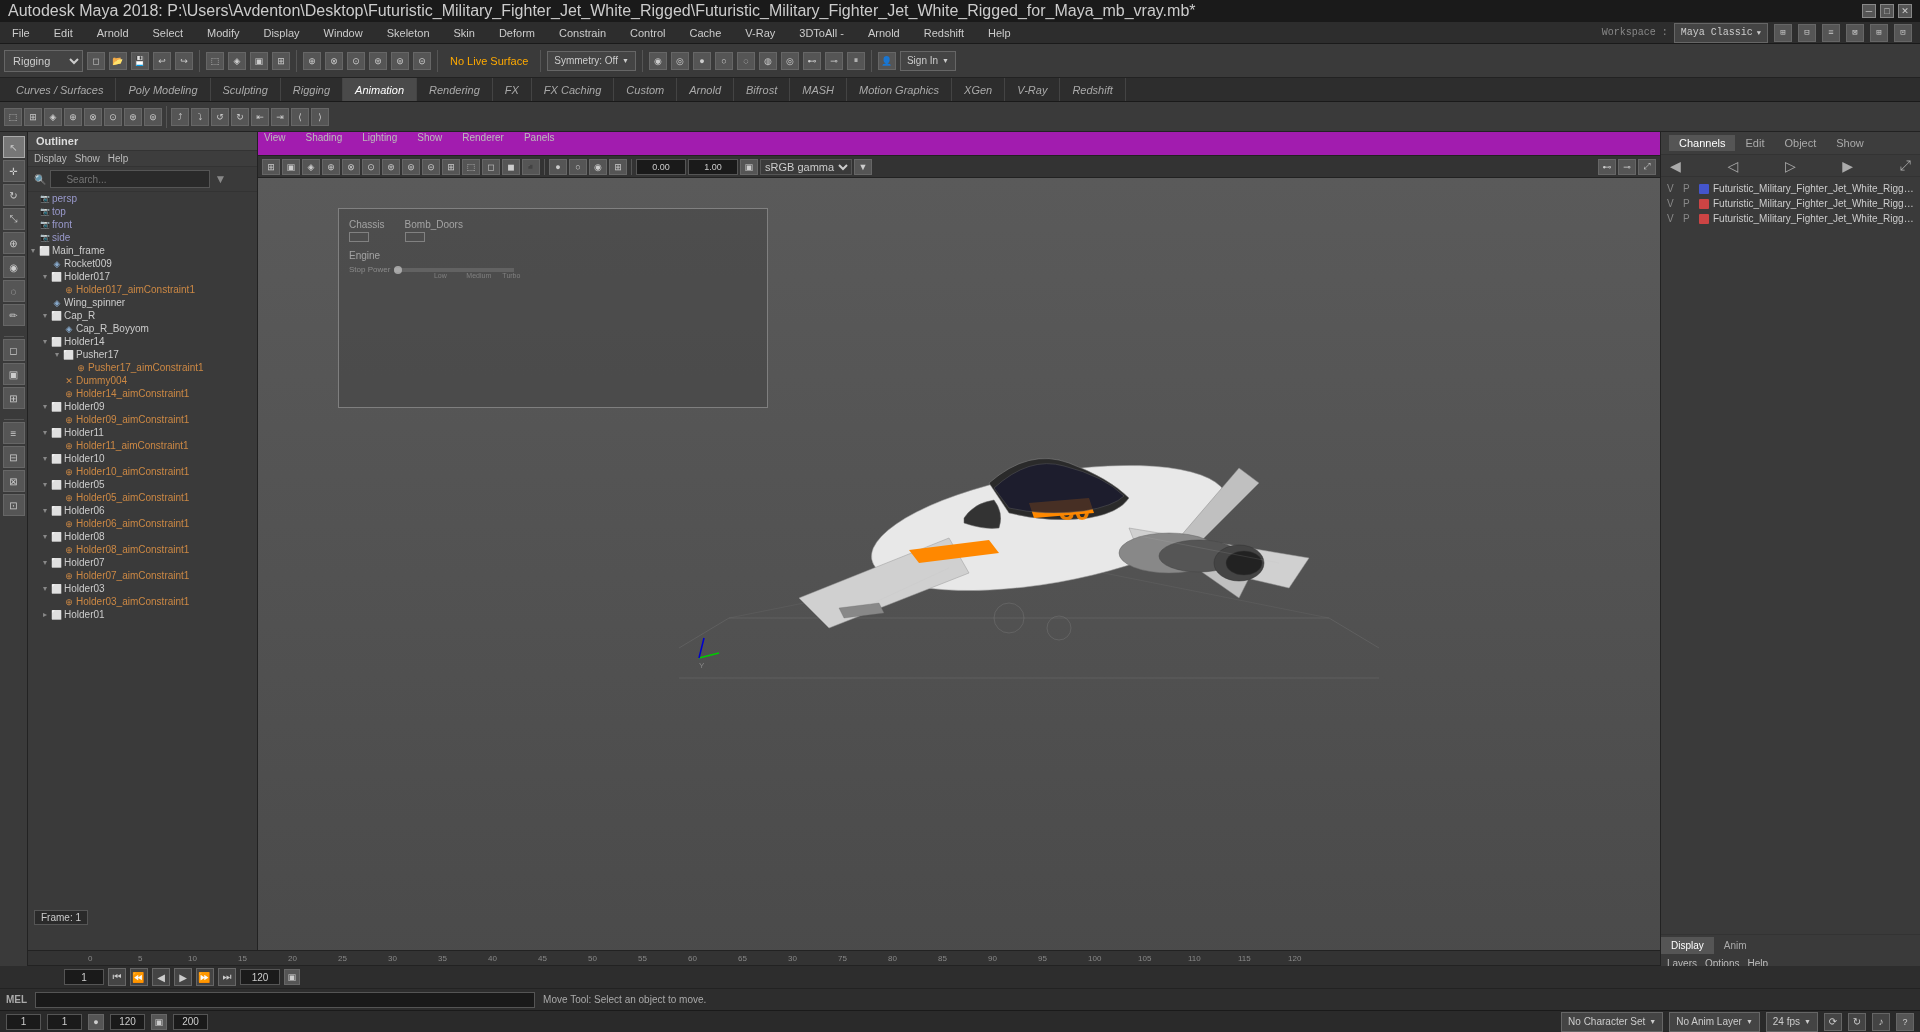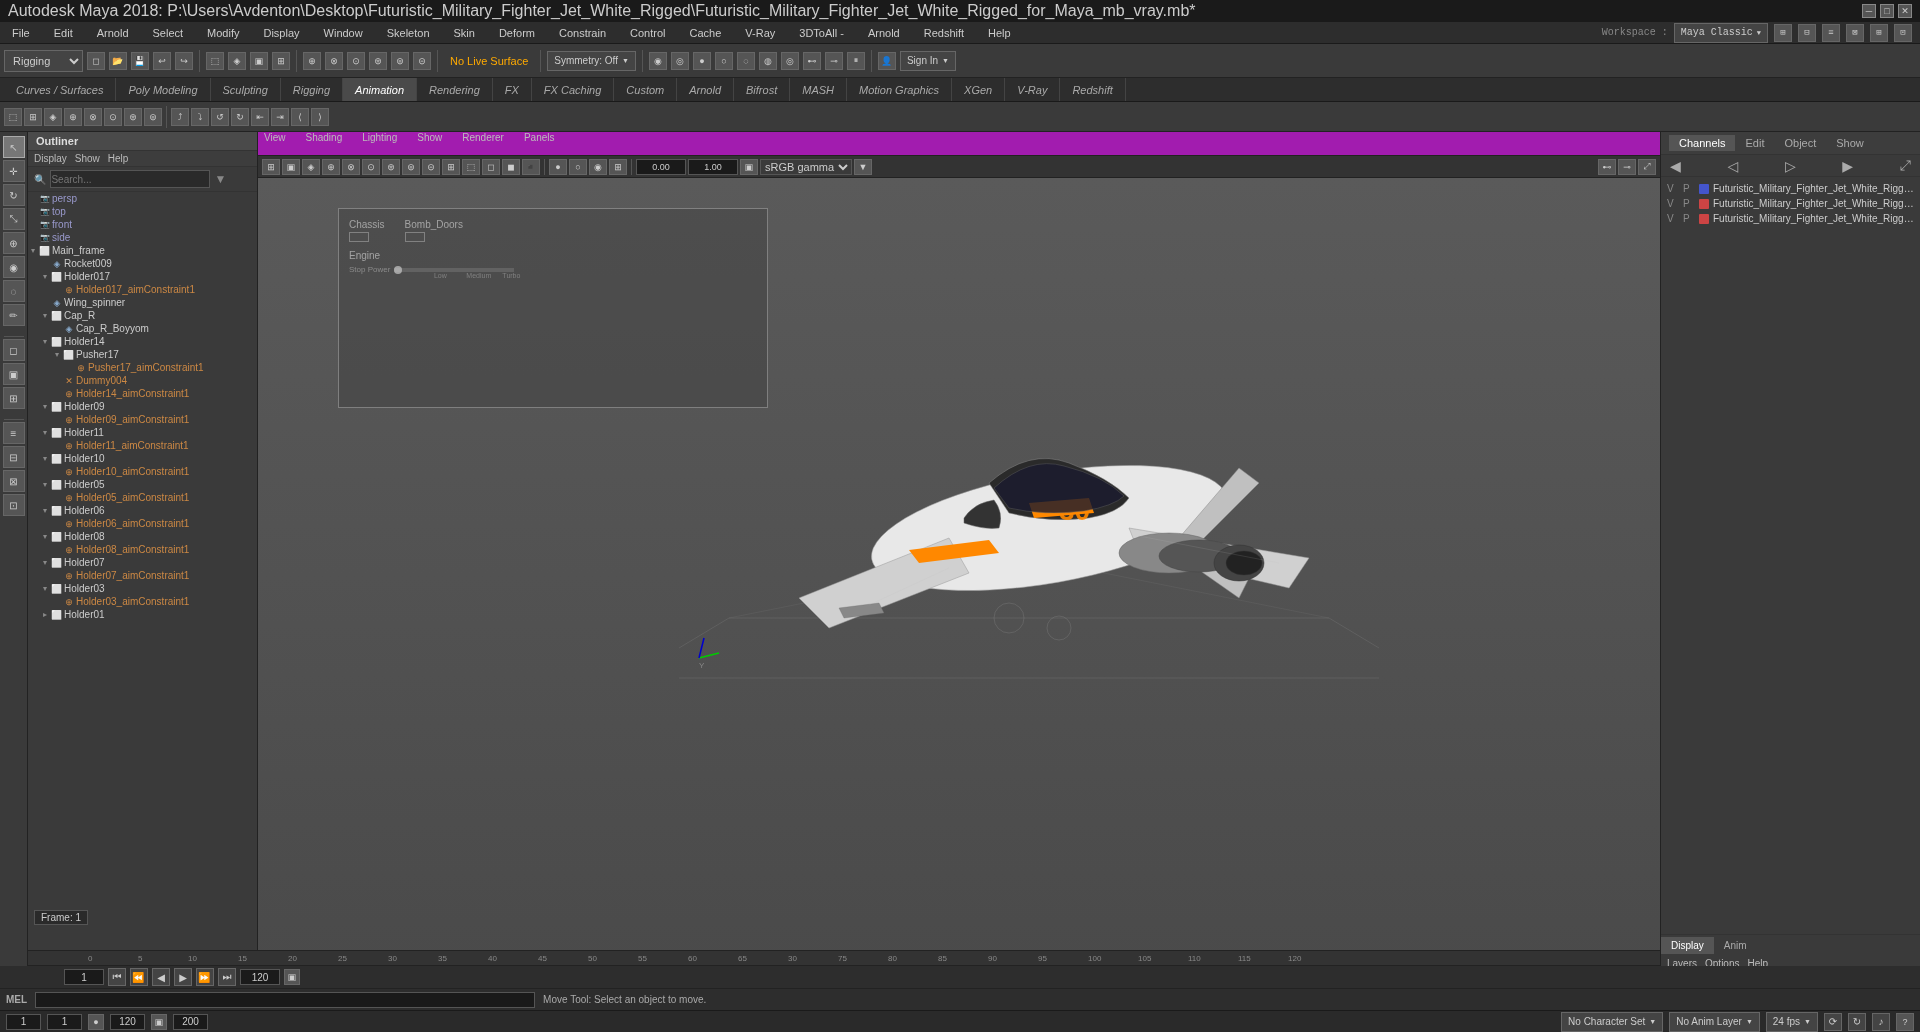--- a/index.html
+++ b/index.html
@@ -199,21 +199,21 @@
       align-items: center;
       gap: 4px;
     }
     #outliner-search input {
       width: 160px;
       height: 18px;
       background: #2a2a2a;
       border: 1px solid #555;
       color: #ccc;
       font-size: 10px;
-      padding: 0 0;
+      padding: 0 15px;
     }
     #outliner-tree {
       flex: 1;
       overflow-y: auto;
       overflow-x: hidden;
       font-size: 10px;
     }
     #outliner-tree::-webkit-scrollbar { width: 8px; }
     #outliner-tree::-webkit-scrollbar-track { background: #333; }
     #outliner-tree::-webkit-scrollbar-thumb { background: #666; }

